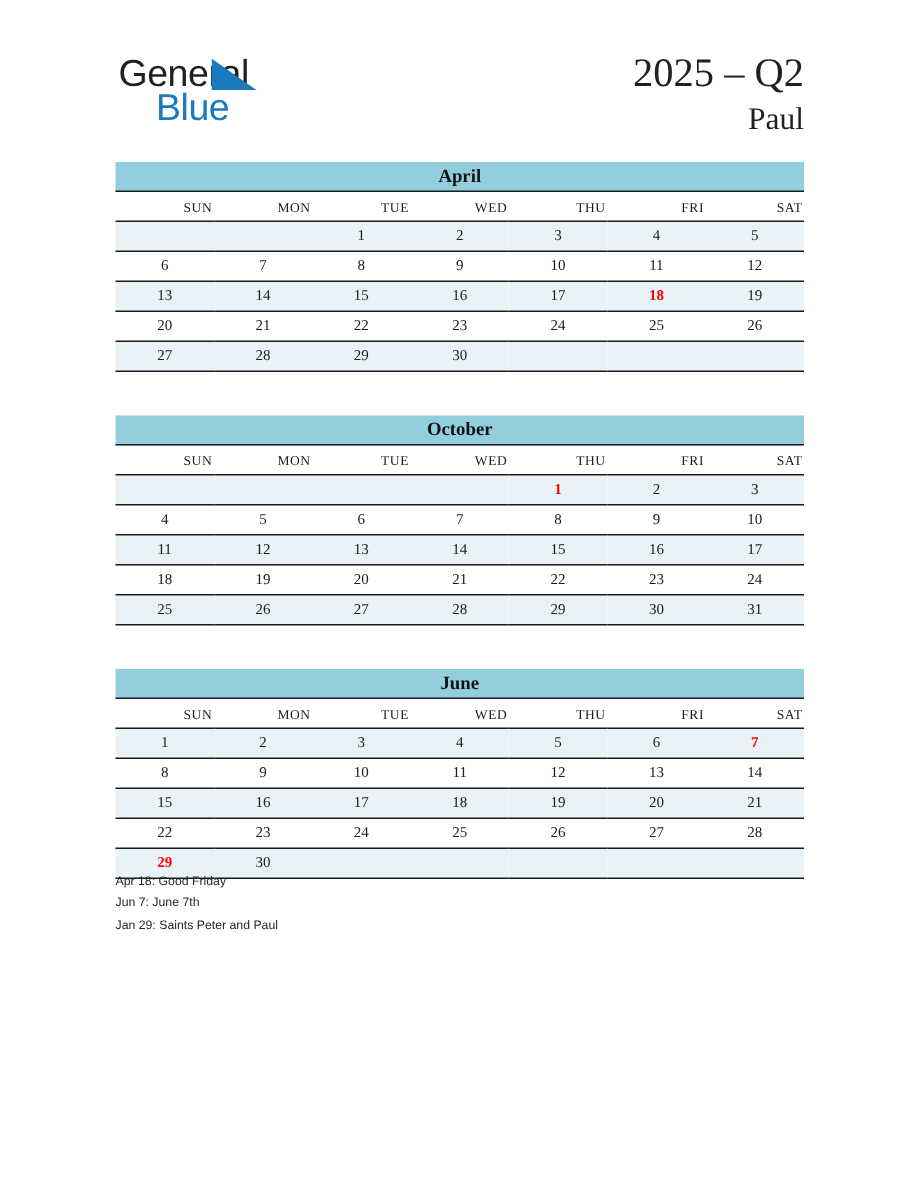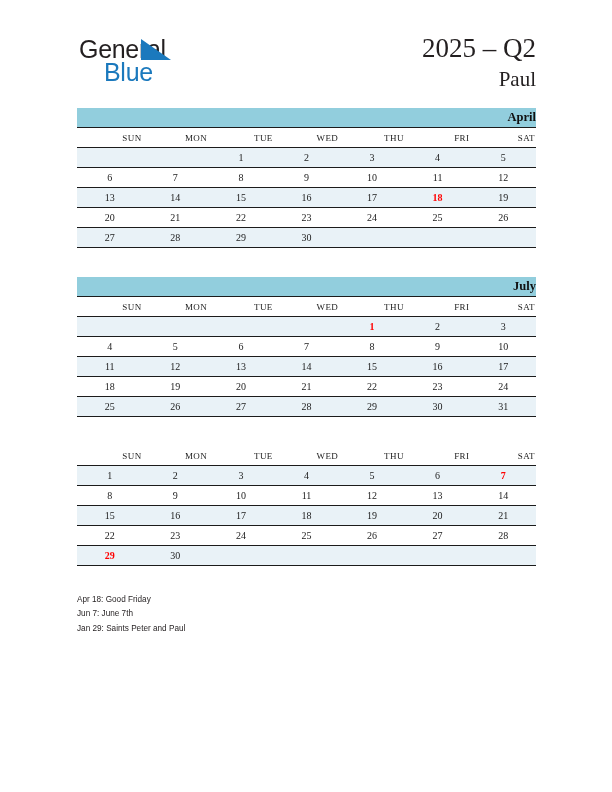--- a/index.html
+++ b/index.html
@@ -100,21 +100,21 @@
     width: 459px;
   }
 
   .month-block {
     width: 459px;
     margin-bottom: 29px;
   }
 
   .month-title {
     background: #92cedd;
-    text-align: right;
+    text-align: center;
     font-family: "Liberation Serif", "DejaVu Serif", serif;
     font-weight: bold;
     font-size: 12.5px;
     line-height: 19px;
     height: 19px;
     color: #111111;
     border-bottom: 1.2px solid #1b1b1b;
   }
 
   table.cal {
@@ -153,21 +153,20 @@
     color: #ff0000;
     font-weight: bold;
   }
 
   
   .legend {
     position: absolute;
     left: 77px;
     top: 581px;
     width: 420px;
-    margin-top: 12px;
   }
   .legend-item {
     font-family: "Liberation Sans", "DejaVu Sans", sans-serif;
     font-size: 8.2px;
     line-height: 14.4px;
     color: #231f20;
     white-space: nowrap;
   }
 </style>
 </head>
@@ -252,21 +251,21 @@
               <td>29</td>
               <td>30</td>
               <td></td>
               <td></td>
               <td></td>
             </tr>
           </tbody>
         </table>
       </div>
       <div class="month-block">
-        <div class="month-title">July</div>
+        <div class="month-title">October</div>
         <table class="cal">
           <thead>
             <tr>
               <th>SUN</th>
               <th>MON</th>
               <th>TUE</th>
               <th>WED</th>
               <th>THU</th>
               <th>FRI</th>
               <th>SAT</th>
@@ -315,20 +314,21 @@
               <td>27</td>
               <td>28</td>
               <td>29</td>
               <td>30</td>
               <td>31</td>
             </tr>
           </tbody>
         </table>
       </div>
       <div class="month-block">
+        <div class="month-title">June</div>
         <table class="cal">
           <thead>
             <tr>
               <th>SUN</th>
               <th>MON</th>
               <th>TUE</th>
               <th>WED</th>
               <th>THU</th>
               <th>FRI</th>
               <th>SAT</th>

